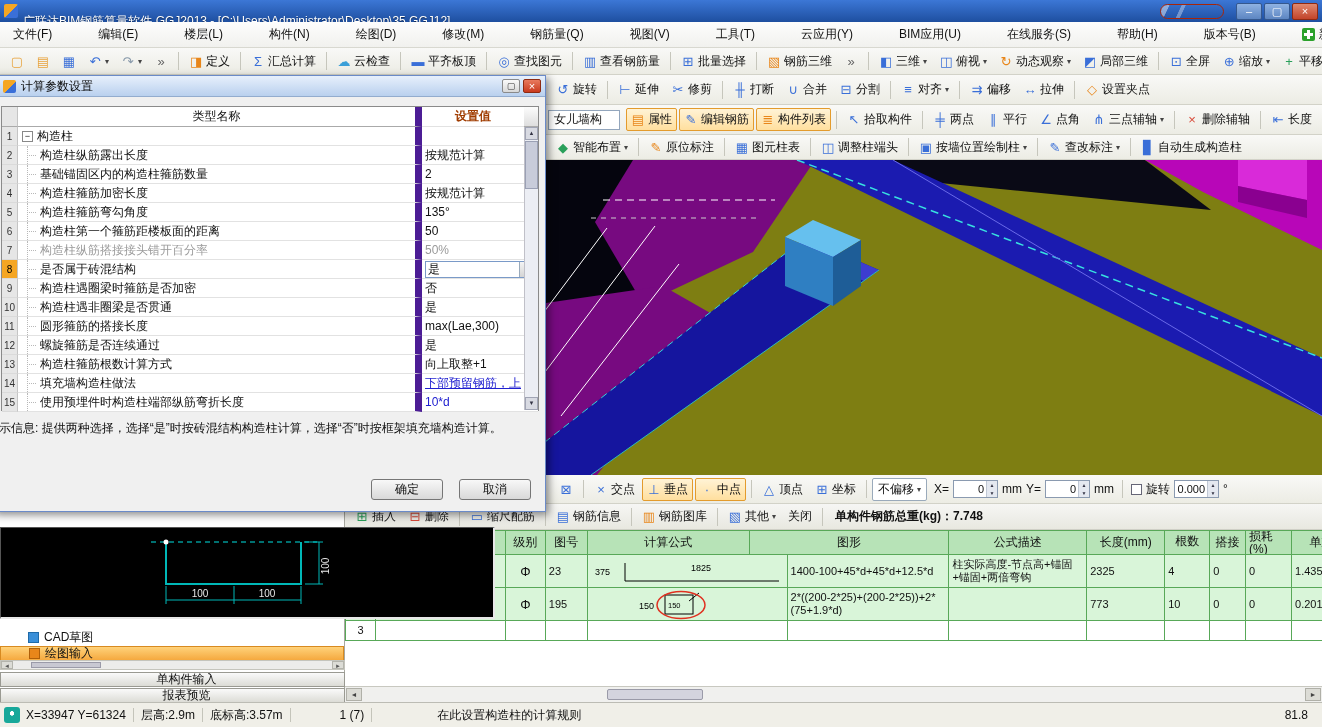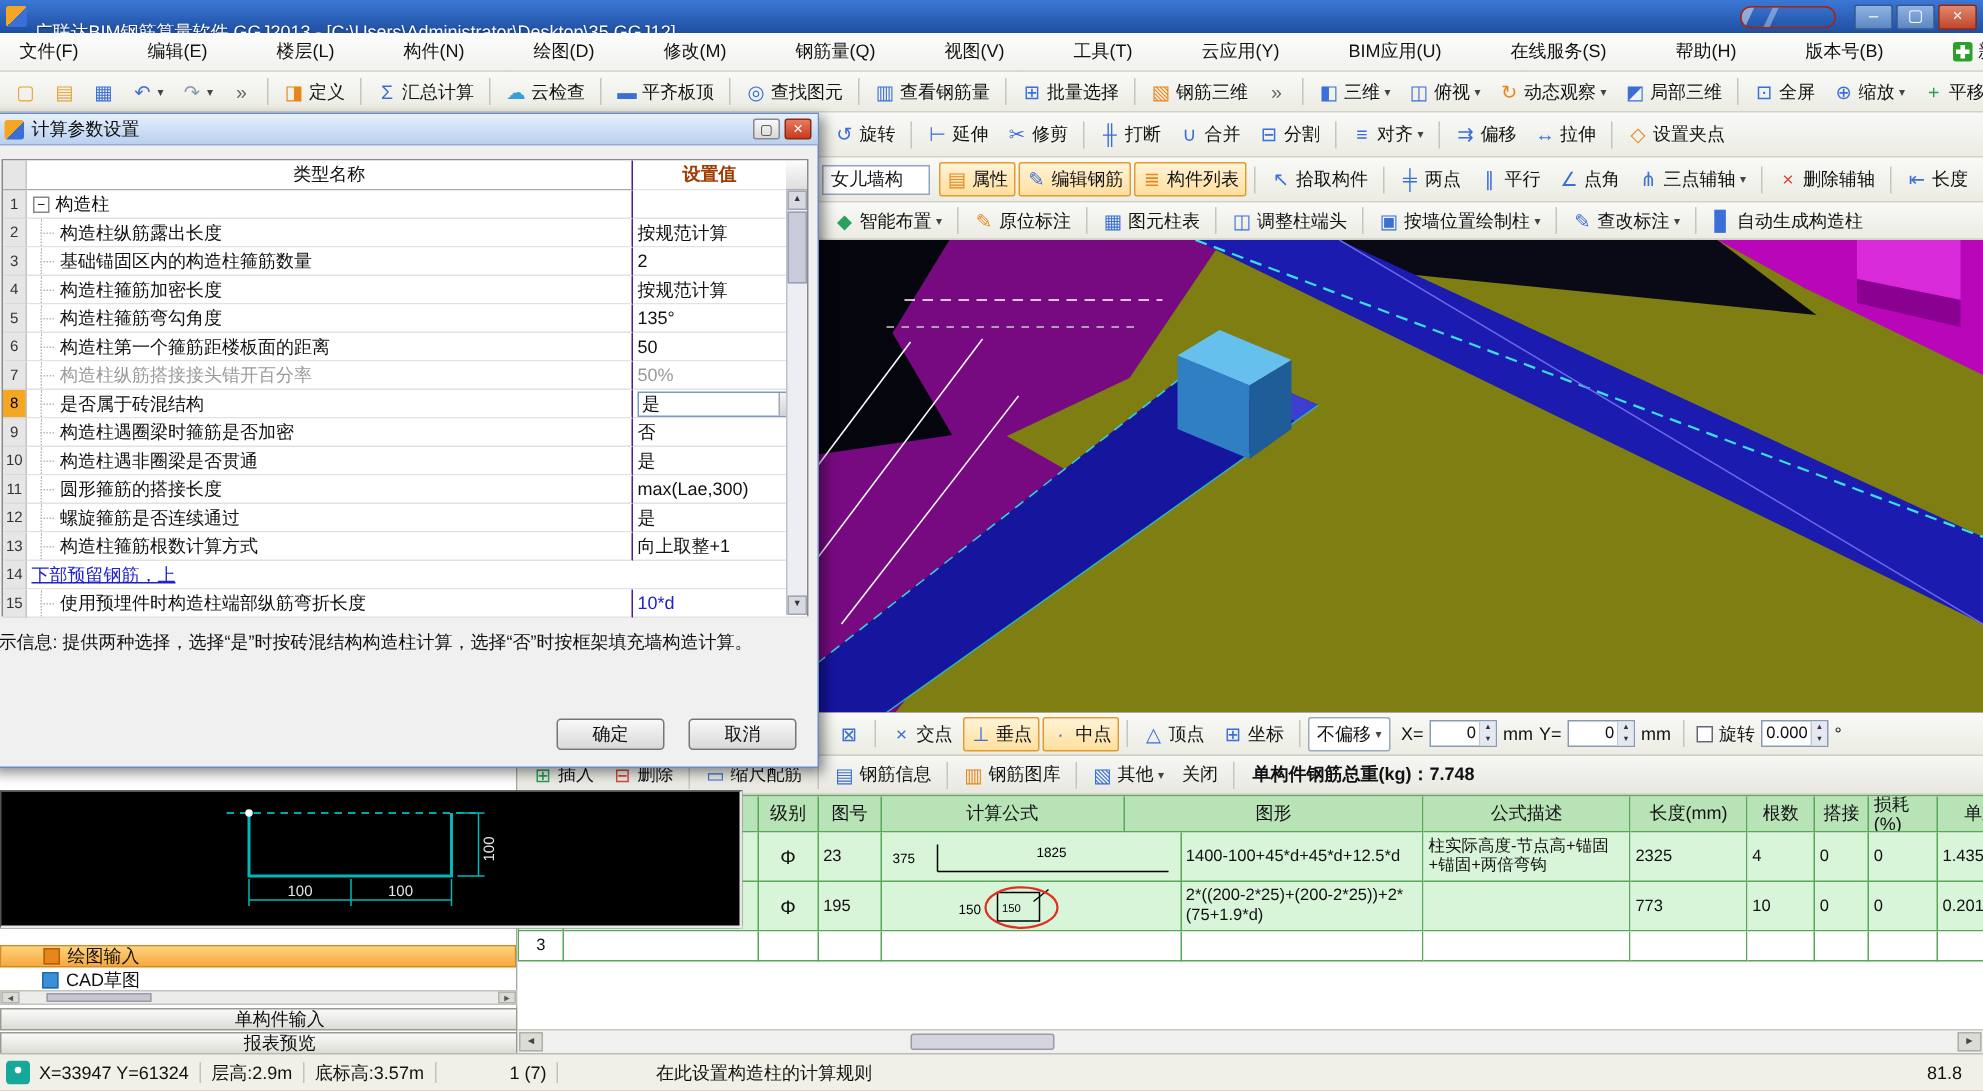--- a/index.html
+++ b/index.html
@@ -133,21 +133,21 @@
   .dlg-wbtn.close { background:linear-gradient(#e87a5e,#c93a1e); border-color:#8e2a12; color:#fff; font-size:11px; }
   #ptable { position:absolute; left:8px; top:30px; width:538px; height:305px; background:#fff; border:1px solid #8a8a8a; }
   .prow { display:flex; height:19px; }
   .prow.phead { height:20px; }
   .ph { background:linear-gradient(#fcfcfc,#dedede); border-bottom:1px solid #aaa !important; justify-content:center; }
   .ph-orange { background:linear-gradient(#fdd696,#f2a33a); color:#a03c00; font-weight:bold; justify-content:center; }
   .ph-corner { width:14px; background:linear-gradient(#fcfcfc,#dedede); border-bottom:1px solid #aaa; }
   .pc-num { width:16px; background:#e6e6e6; border-right:1px solid #c4c4c4; border-bottom:1px solid #dadada;
     font-size:10px; display:flex; align-items:center; justify-content:center; color:#333; }
   .pc-num.sel { background:#f5a623; color:#000; }
-  .pc-name { width:404px; border-right:1px solid #4c1d95; border-bottom:1px solid #e2e2e2; background:#fff;
+  .pc-name { width:404px; border-right:7px solid #4c1d95; border-bottom:1px solid #e2e2e2; background:#fff;
     display:flex; align-items:center; font-size:12px; white-space:nowrap; overflow:hidden; }
   .pc-name.child { padding-left:22px; position:relative; }
   .pc-name.child::before { content:""; position:absolute; left:9px; top:0; bottom:0; border-left:1px dotted #b8b8b8; }
   .pc-name.child::after { content:""; position:absolute; left:9px; width:9px; top:50%; border-top:1px dotted #b8b8b8; }
   .pc-name.group { padding-left:4px; background:#fff; }
   .gbox { width:11px; height:11px; border:1px solid #888; font-size:9px; line-height:9px; text-align:center; margin-right:4px; background:#fff; }
   .pc-val { flex:1; border-bottom:1px solid #e2e2e2; background:#fff; display:flex; align-items:center; padding:0 3px; font-size:12px; white-space:nowrap; overflow:hidden; }
   .dis { color:#9a9a9a !important; }
   .link { color:#2020d0; }
   .link.ul { text-decoration:underline; }
@@ -520,27 +520,27 @@
       <line x1="460" y1="78" x2="158" y2="315" stroke="#30d8d8" stroke-dasharray="7,5"></line>
       <line x1="534" y1="110" x2="246" y2="315" stroke="#2ab8b8"></line>
       <polygon points="468,60 516,80 488,97 440,77" fill="#66c0ee"></polygon>
       <polygon points="440,77 488,97 488,146 440,126" fill="#2f7fc2"></polygon>
       <polygon points="488,97 516,80 516,126 488,146" fill="#1e5d97"></polygon>
     </svg>
   </div>
 
   <div id="leftpanel" class="abs">
     <div id="tree-items">
+        <div class="tree-item">
+          <span class="tree-icon"></span>
+          <span>CAD草图</span>
+        </div>
         <div class="tree-item active">
           <span class="tree-icon warm"></span>
           <span>绘图输入</span>
-        </div>
-        <div class="tree-item">
-          <span class="tree-icon"></span>
-          <span>CAD草图</span>
         </div>
       </div>
     <div id="lp-mini-scroll">
       <span class="ms-arrow">◄</span>
       <span class="ms-thumb"></span>
       <span class="ms-track"></span>
       <span class="ms-arrow">►</span>
     </div>
     <div id="lp-buttons">
         <div class="lp-btn">单构件输入</div>
@@ -659,21 +659,21 @@
     <div id="gtable">
         <div class="grow ghead">
           <div class="gcell gh" style="width: 30px;"></div>
           <div class="gcell gh" style="width: 130px;"></div>
           <div class="gcell gh" style="width: 40px;">级别</div>
           <div class="gcell gh" style="width: 42px;">图号</div>
           <div class="gcell gh" style="width: 162px;">计算公式</div>
           <div class="gcell gh" style="width: 200px;">图形</div>
           <div class="gcell gh" style="width: 138px;">公式描述</div>
           <div class="gcell gh" style="width: 78px;">长度(mm)</div>
-          <div class="gcell gh" style="width: 45px;">根数</div>
+          <div class="gcell gh" style="width: 45px; font-family: Liberation Mono, monospace;">根数</div>
           <div class="gcell gh" style="width: 36px;">搭接</div>
           <div class="gcell gh" style="width: 46px;">损耗(%)</div>
           <div class="gcell gh" style="width: 60px;">单重</div>
         </div>
         <div class="grow gdata" style="height: 33px;">
           <div class="gcell gnum" style="width: 30px;">1</div>
           <div class="gcell" style="width: 130px;"></div>
           <div class="gcell glevel" style="width: 40px;">Φ</div>
           <div class="gcell" style="width: 42px;">23</div>
           <div class="gcell" style="width: 200px;">
@@ -903,20 +903,23 @@
             <div class="pc-num">13</div>
             <div class="pc-name child">
               <span>构造柱箍筋根数计算方式</span>
             </div>
             <div class="pc-val">
               <span>向上取整+1</span>
             </div>
           </div>
           <div class="prow">
             <div class="pc-num">14</div>
+            <div class="pc-name child">
+              <span>填充墙构造柱做法</span>
+            </div>
             <div class="pc-val">
               <span class="link ul">下部预留钢筋，上</span>
             </div>
           </div>
           <div class="prow">
             <div class="pc-num">15</div>
             <div class="pc-name child">
               <span>使用预埋件时构造柱端部纵筋弯折长度</span>
             </div>
             <div class="pc-val">

